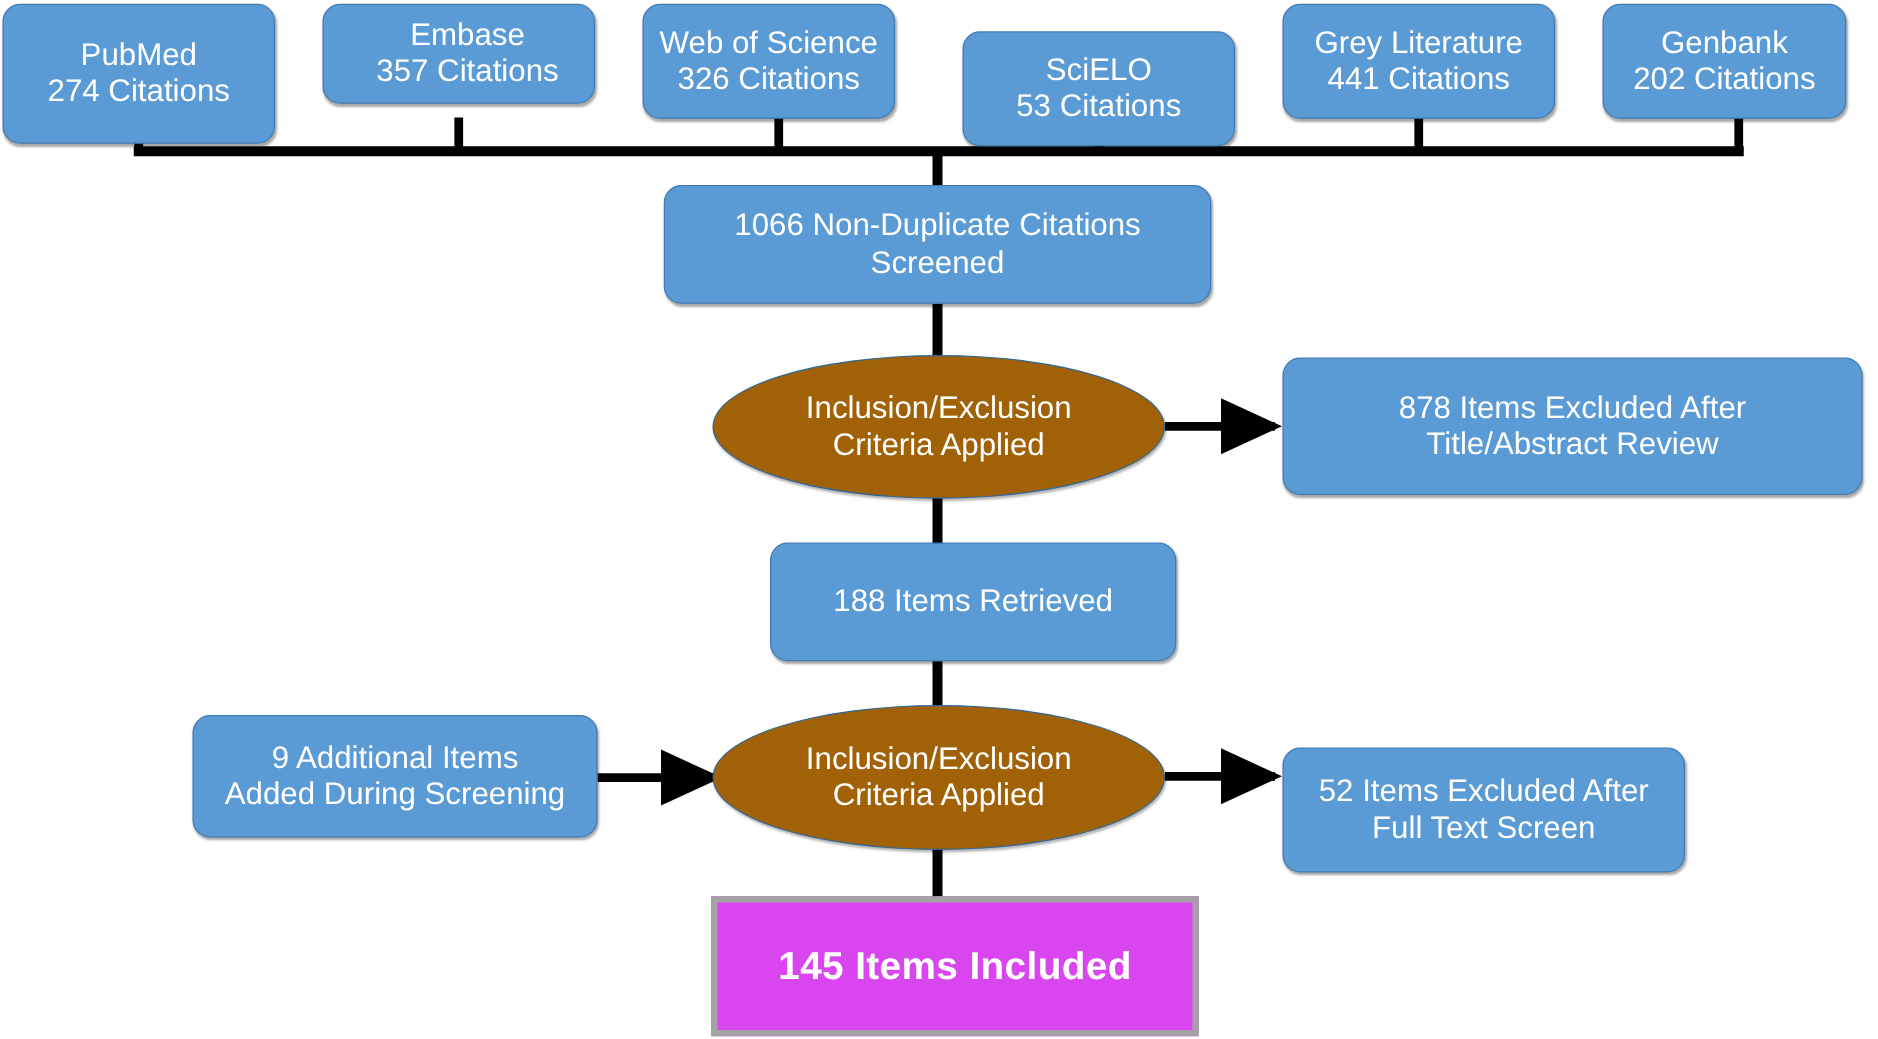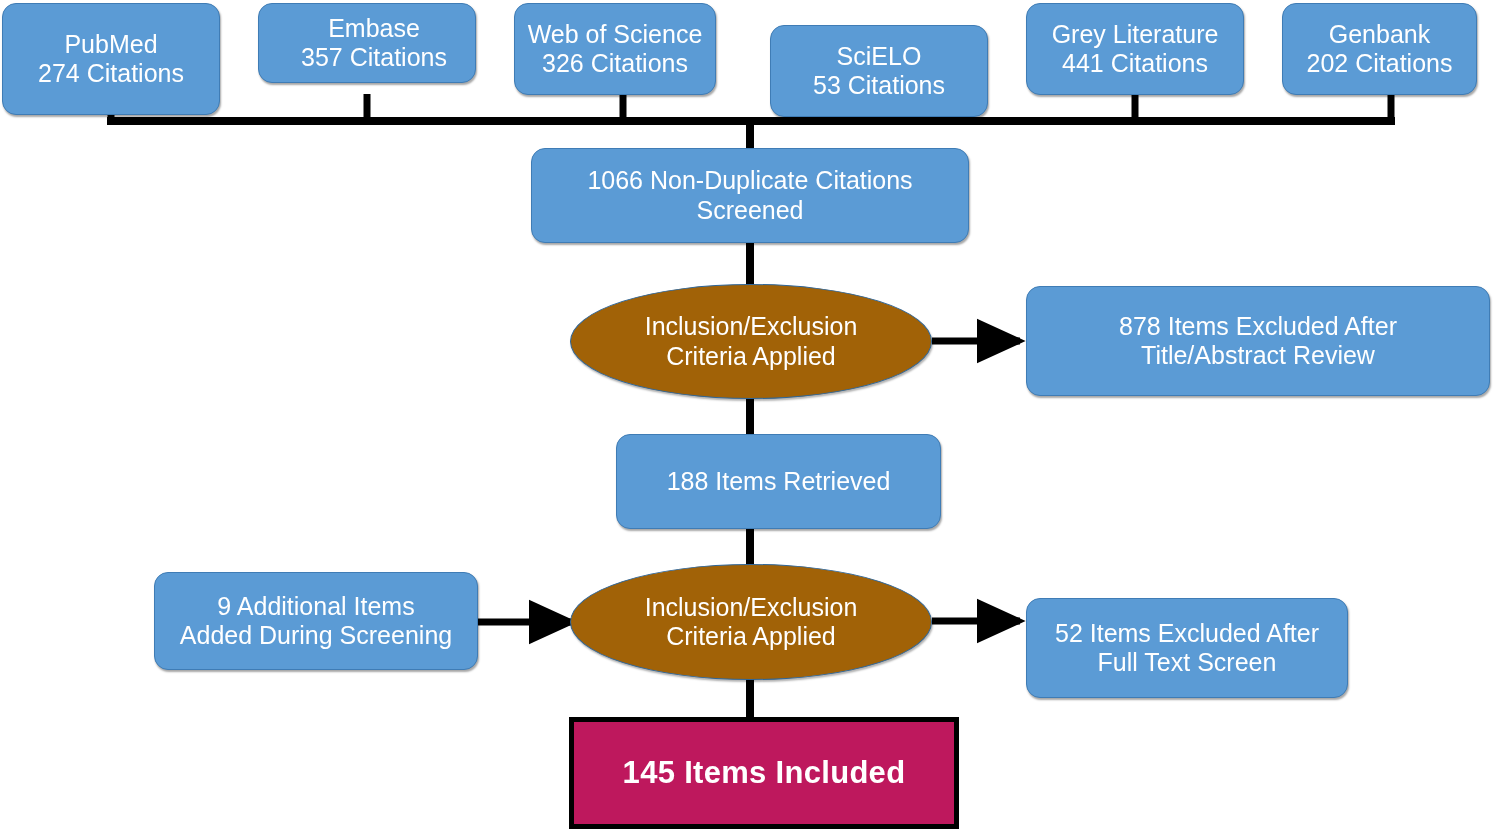--- a/index.html
+++ b/index.html
@@ -42,22 +42,22 @@
     padding: 2px 8px;
   }
   .ellipse {
     background: #a16207;
     border: 1px solid #2F6699;
     border-radius: 50%;
     font-size: 25px;
     box-shadow: 1px 2px 2px rgba(0,0,0,0.30);
   }
   .terminal {
-    background: #be185d;
-    border: 5px solid #000000;
+    background: #d946ef;
+    border: 5px solid #a3a3a3;
     border-radius: 0;
     font-size: 31px;
     font-weight: bold;
     letter-spacing: 0.3px;
   }
   .src-1 { left: 2px;    top: 3px; width: 218px; height: 112px; }
   .src-2 { left: 258px;  top: 3px; width: 218px; height: 80px; padding-left: 22px; }
   .src-3 { left: 514px;  top: 3px; width: 202px; height: 92px; }
   .src-4 { left: 770px;  top: 3px; width: 218px; height: 92px; margin-top: 22px; }
   .src-5 { left: 1026px; top: 3px; width: 218px; height: 92px; }

